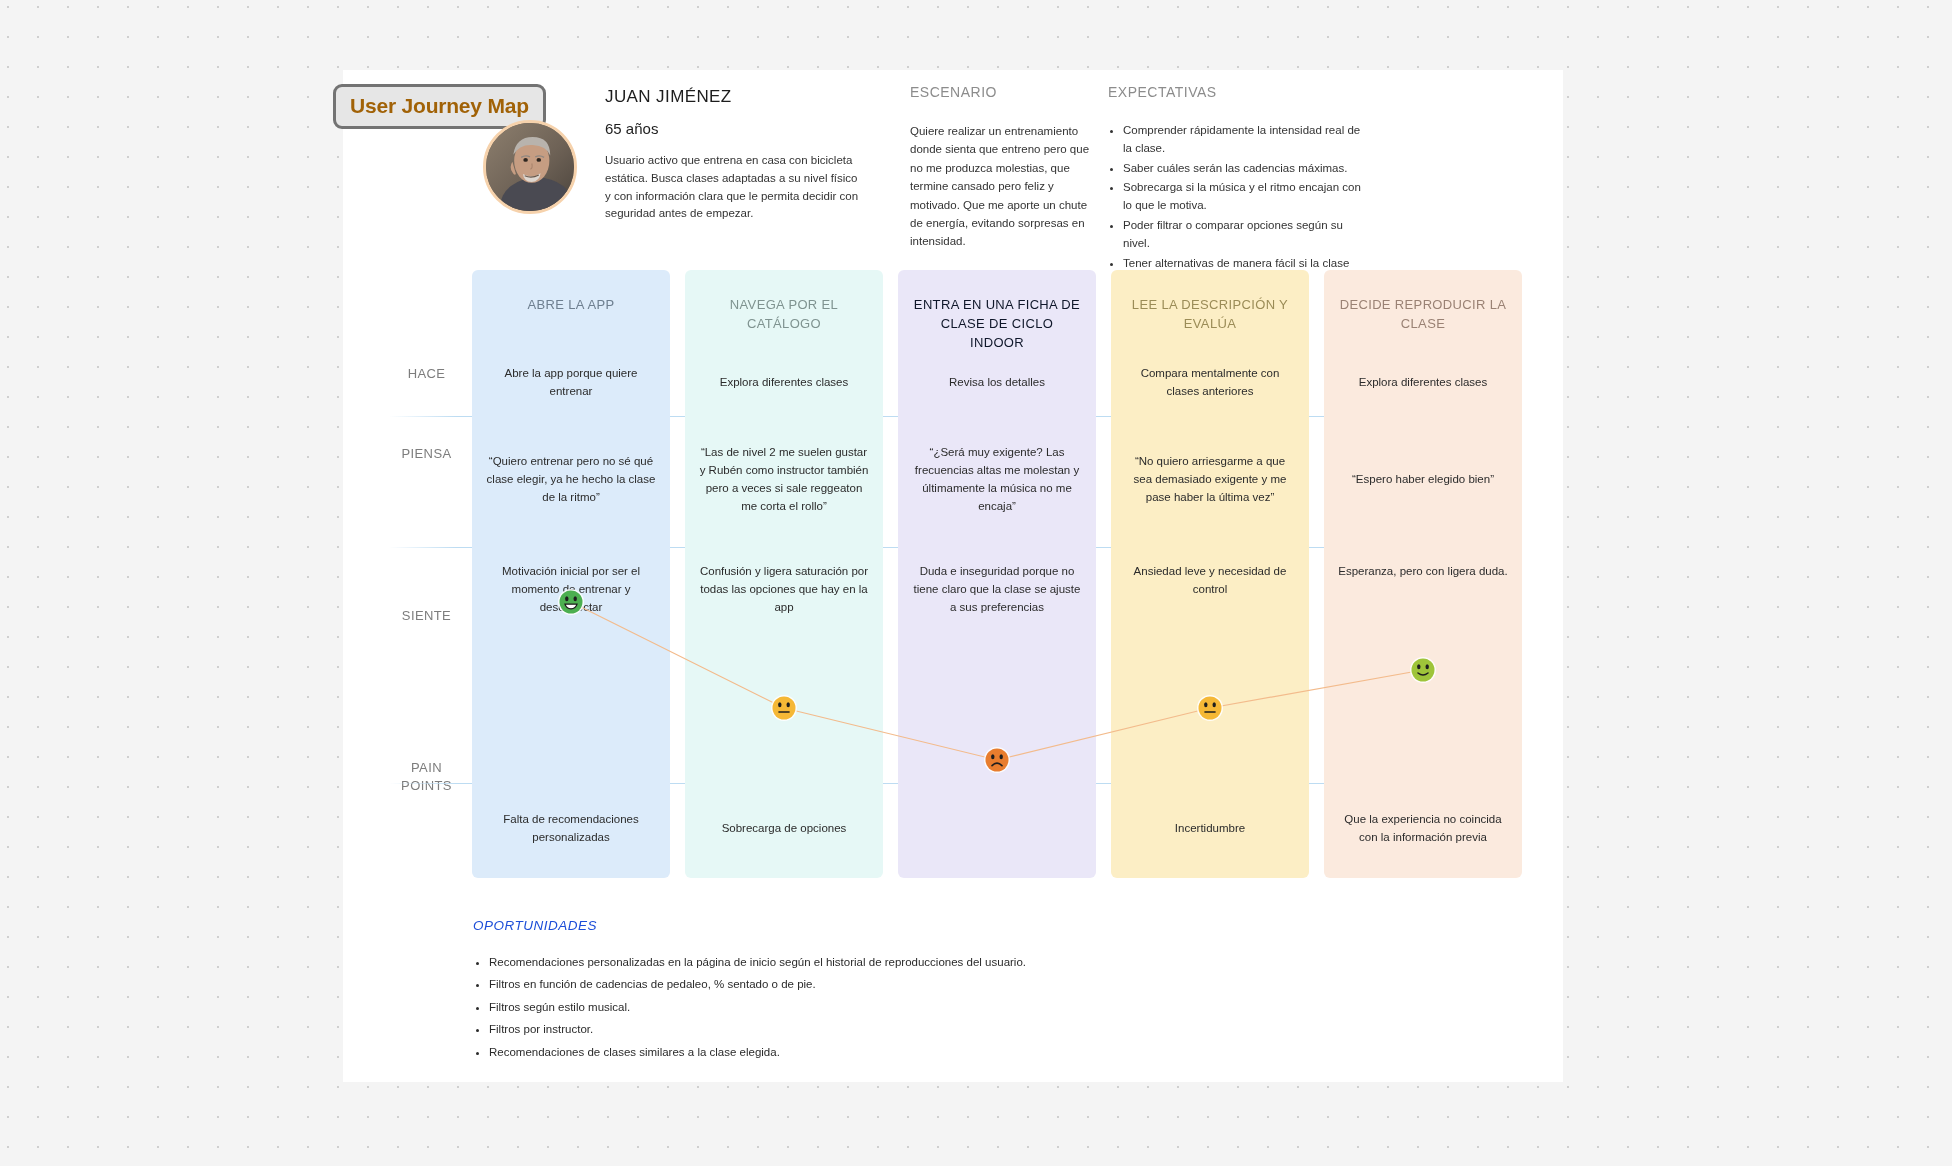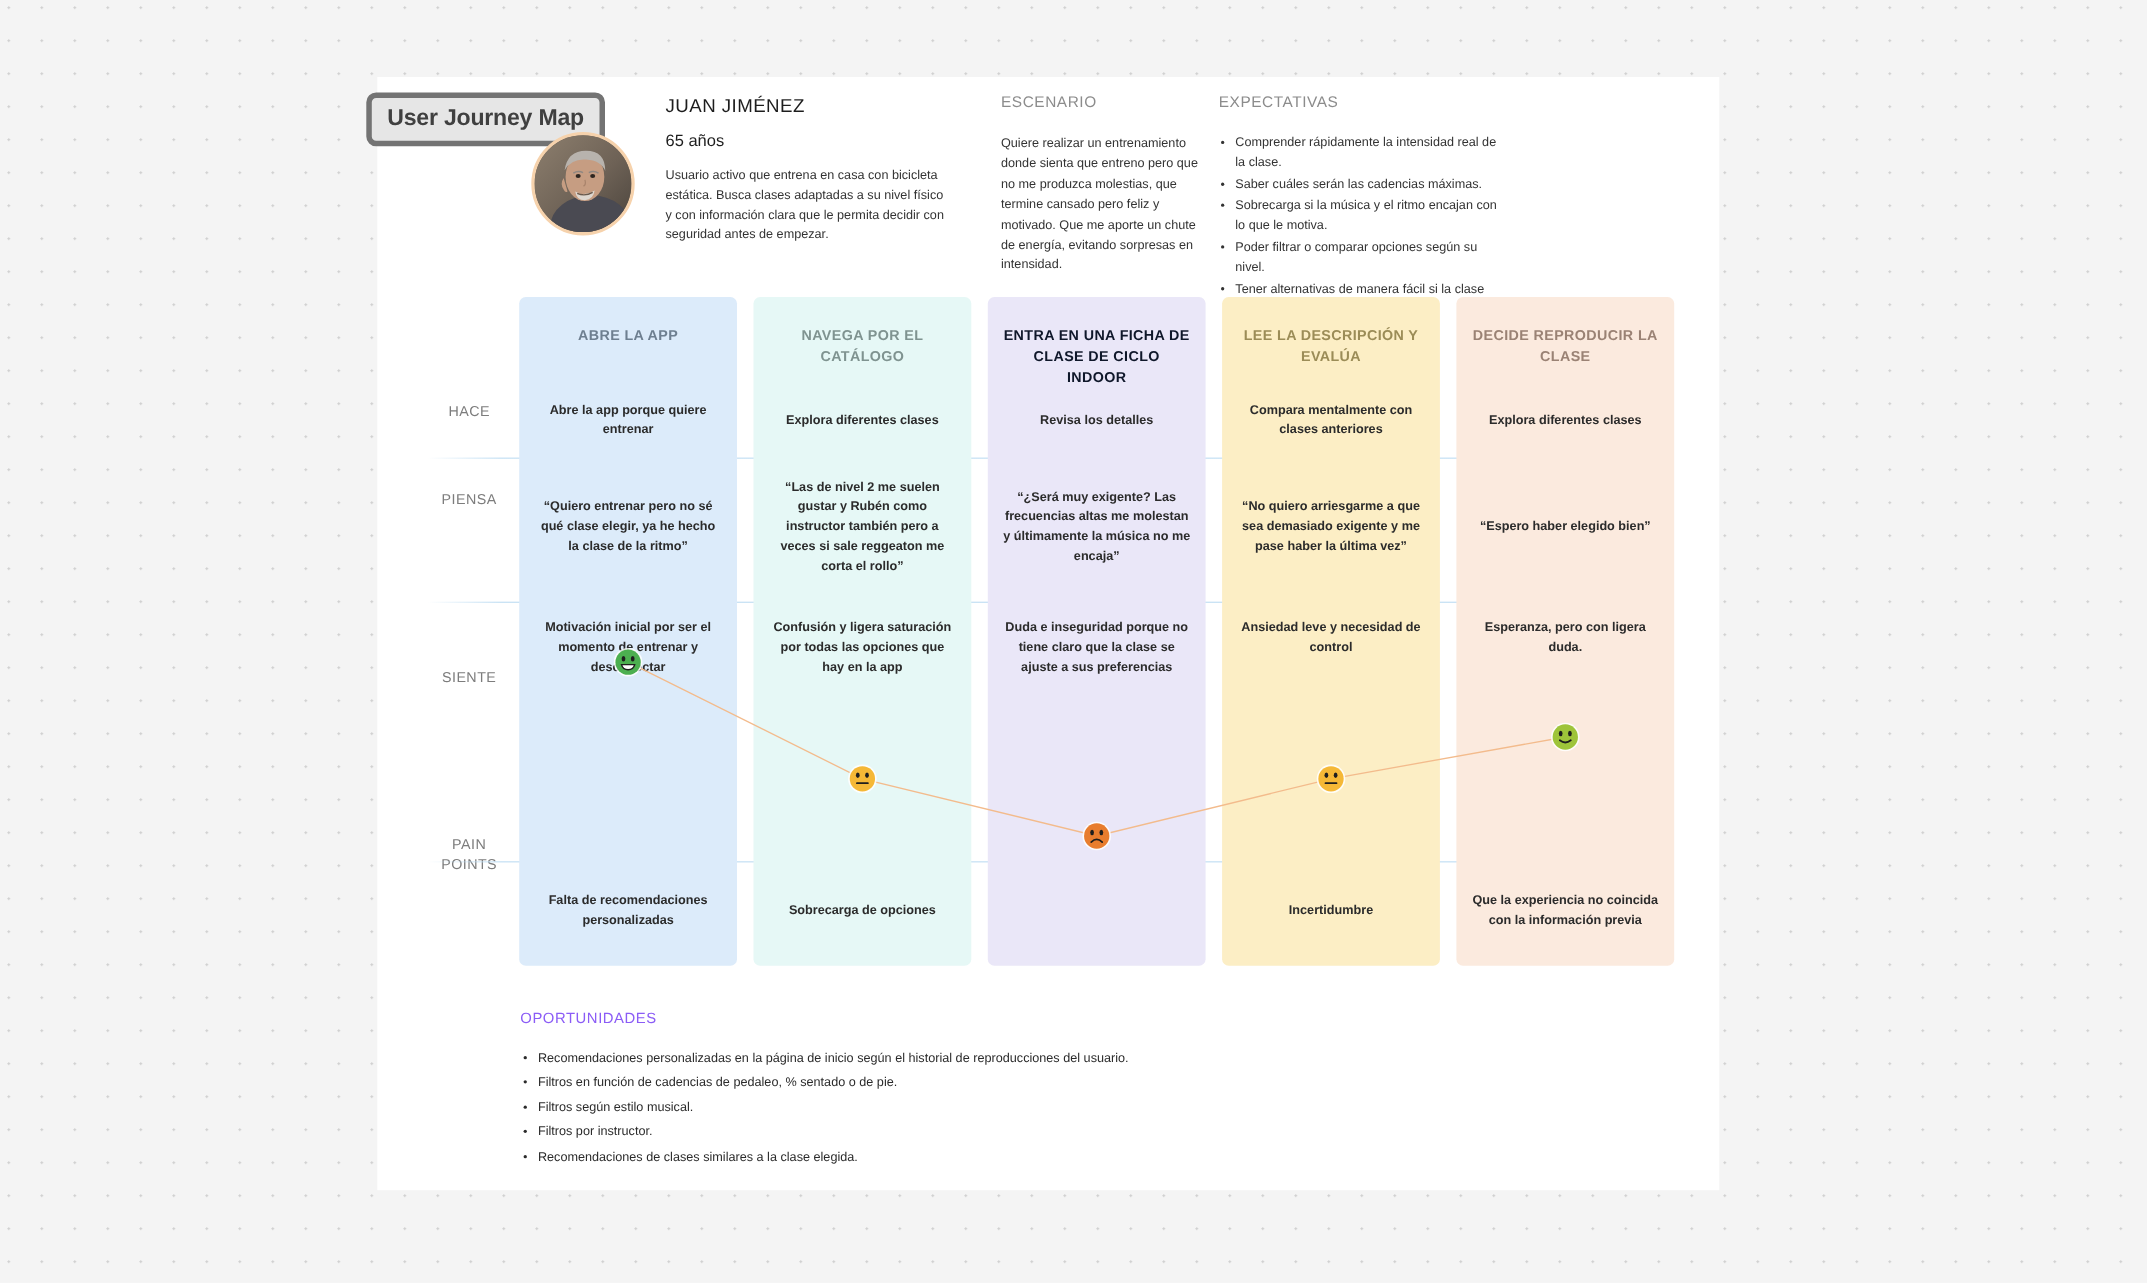--- a/index.html
+++ b/index.html
@@ -25,26 +25,26 @@
     left: 343px; top: 70px;
     width: 1220px; height: 1012px;
     background: #ffffff;
   }
 
   
   #title-pill {
     position: absolute;
     left: -10px; top: 14px;
     background: #e6e6e6;
-    border: 5px solid #737373;
+    border: 3px solid #737373;
     border-radius: 9px;
     padding: 7px 14px 8px 14px;
     font-size: 21px;
     font-weight: bold;
-    color: #404040;
+    color: #a16207;
     letter-spacing: -0.2px;
     white-space: nowrap;
   }
 
   
   #header { position: absolute; left: 0; top: 0; width: 1220px; height: 200px; }
 
   #avatar-wrap {
     position: absolute; left: 140px; top: 50px;
     width: 94px; height: 94px;
@@ -102,21 +102,21 @@
     width: 198px;
     border-radius: 6px;
     position: relative;
   }
   .stagecol.c0 { background: #dcebfa; }
   .stagecol.c1 { background: #e6f8f6; }
   .stagecol.c2 { background: #eae7f8; }
   .stagecol.c3 { background: #fceec5; }
   .stagecol.c4 { background: #fbeade; }
 
-  .cell { padding: 0 14px; text-align: center; display: flex; align-items: center; justify-content: center; font-weight: bold; }
+  .cell { padding: 0 14px; text-align: center; display: flex; align-items: center; justify-content: center; }
 
   .stage-title {
     height: 80px;
     font-size: 13px; letter-spacing: 0.35px; line-height: 1.45;
     padding-top: 26px;
     align-items: flex-start;
   }
   .c0 .stage-title { color: #6e7f90; }
   .c1 .stage-title { color: #7f9390; }
   .c2 .stage-title { color: #0f172a; }
@@ -132,22 +132,22 @@
   .divider {
     position: absolute; left: 0; height: 1px;
     background: linear-gradient(to right, rgba(190,220,245,0) 0%, #bddcf2 6%, #bddcf2 97%, rgba(190,220,245,0.2) 100%);
   }
 
   #emotion-svg { position: absolute; left: 83px; pointer-events: none; }
 
   
   #oportunidades { position: absolute; left: 130px; top: 848px; width: 700px; }
   #oportunidades h3 {
-    font-size: 13.5px; color: #8b5cf6; letter-spacing: 0.5px;
-    font-weight: normal; margin: 0 0 18px 0;
+    font-size: 13.5px; color: #1d4ed8; letter-spacing: 0.5px;
+    font-weight: normal; margin: 0 0 18px 0; font-style: italic;
   }
   #oportunidades ul { margin: 0; padding-left: 16px; }
   #oportunidades li { font-size: 11.5px; color: #2b2b2b; line-height: 1.95; }
 </style>
 </head>
 <body>
 
 <div id="canvas">
 
   <div id="board">

